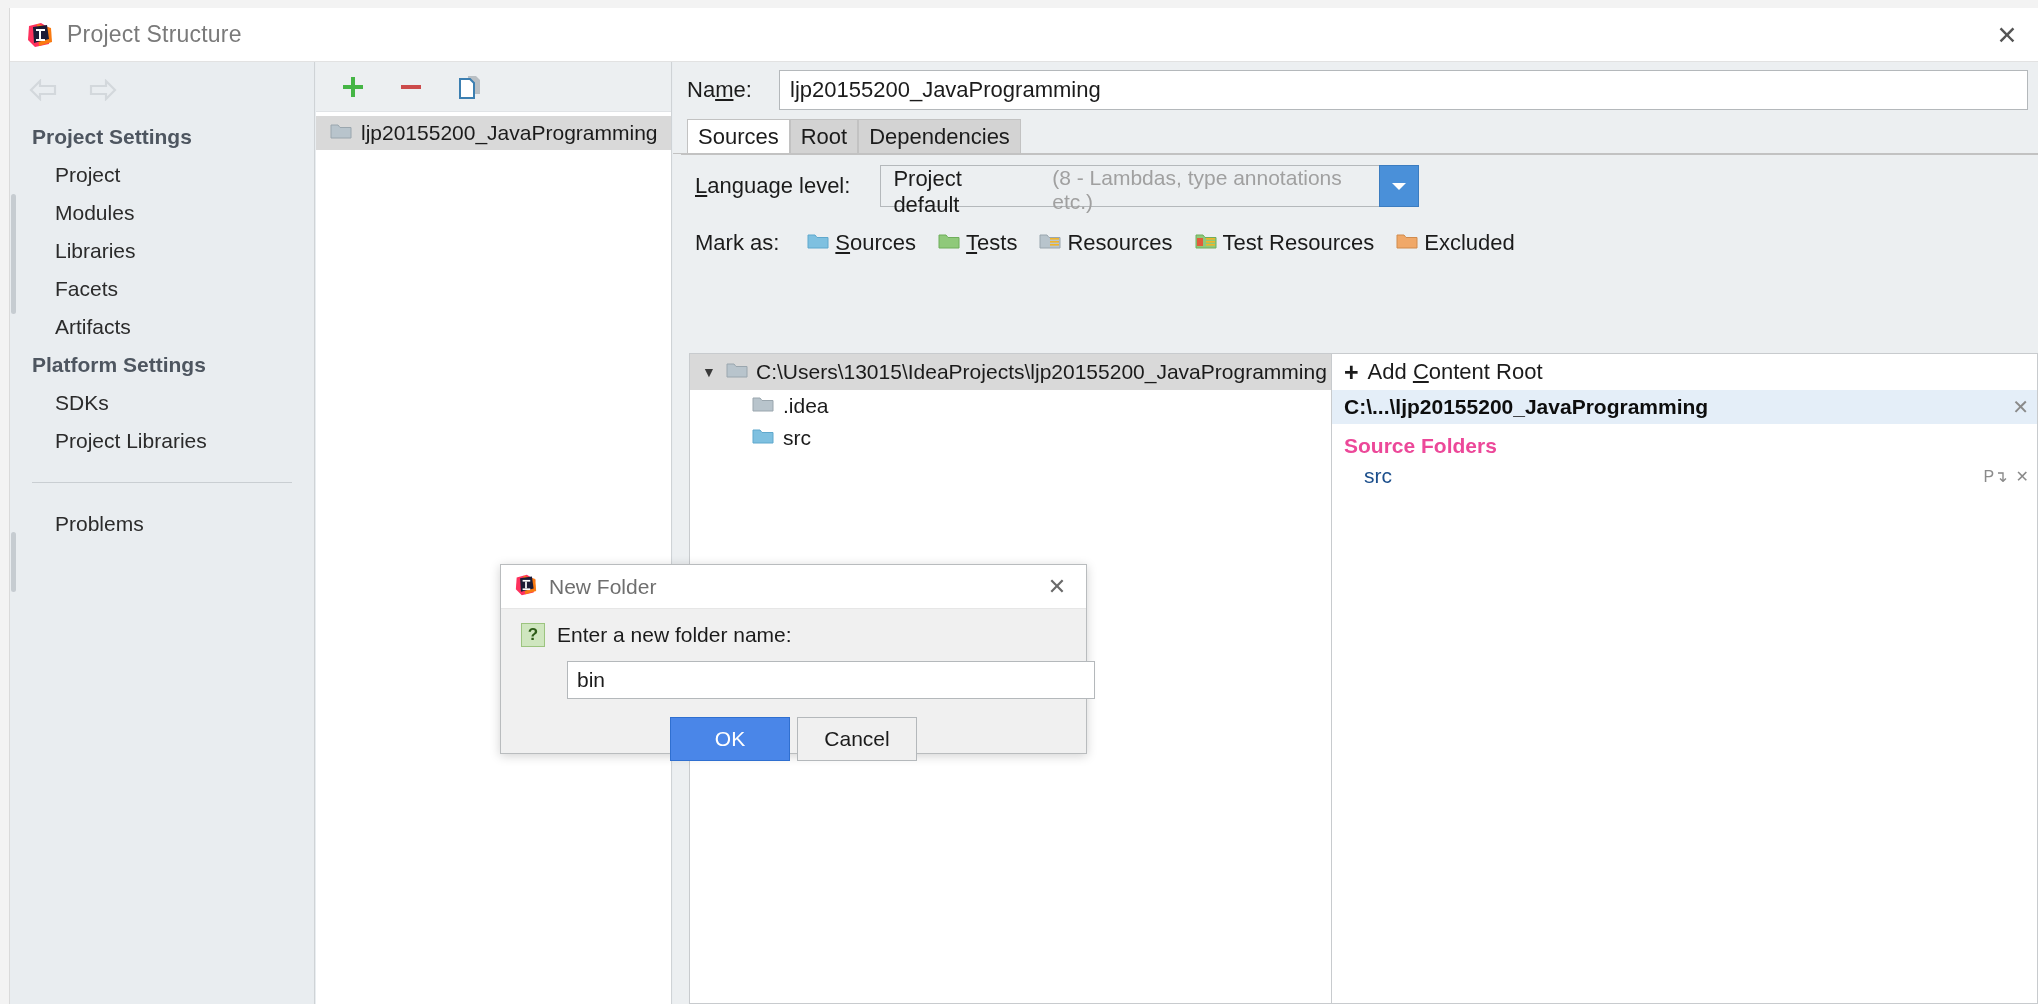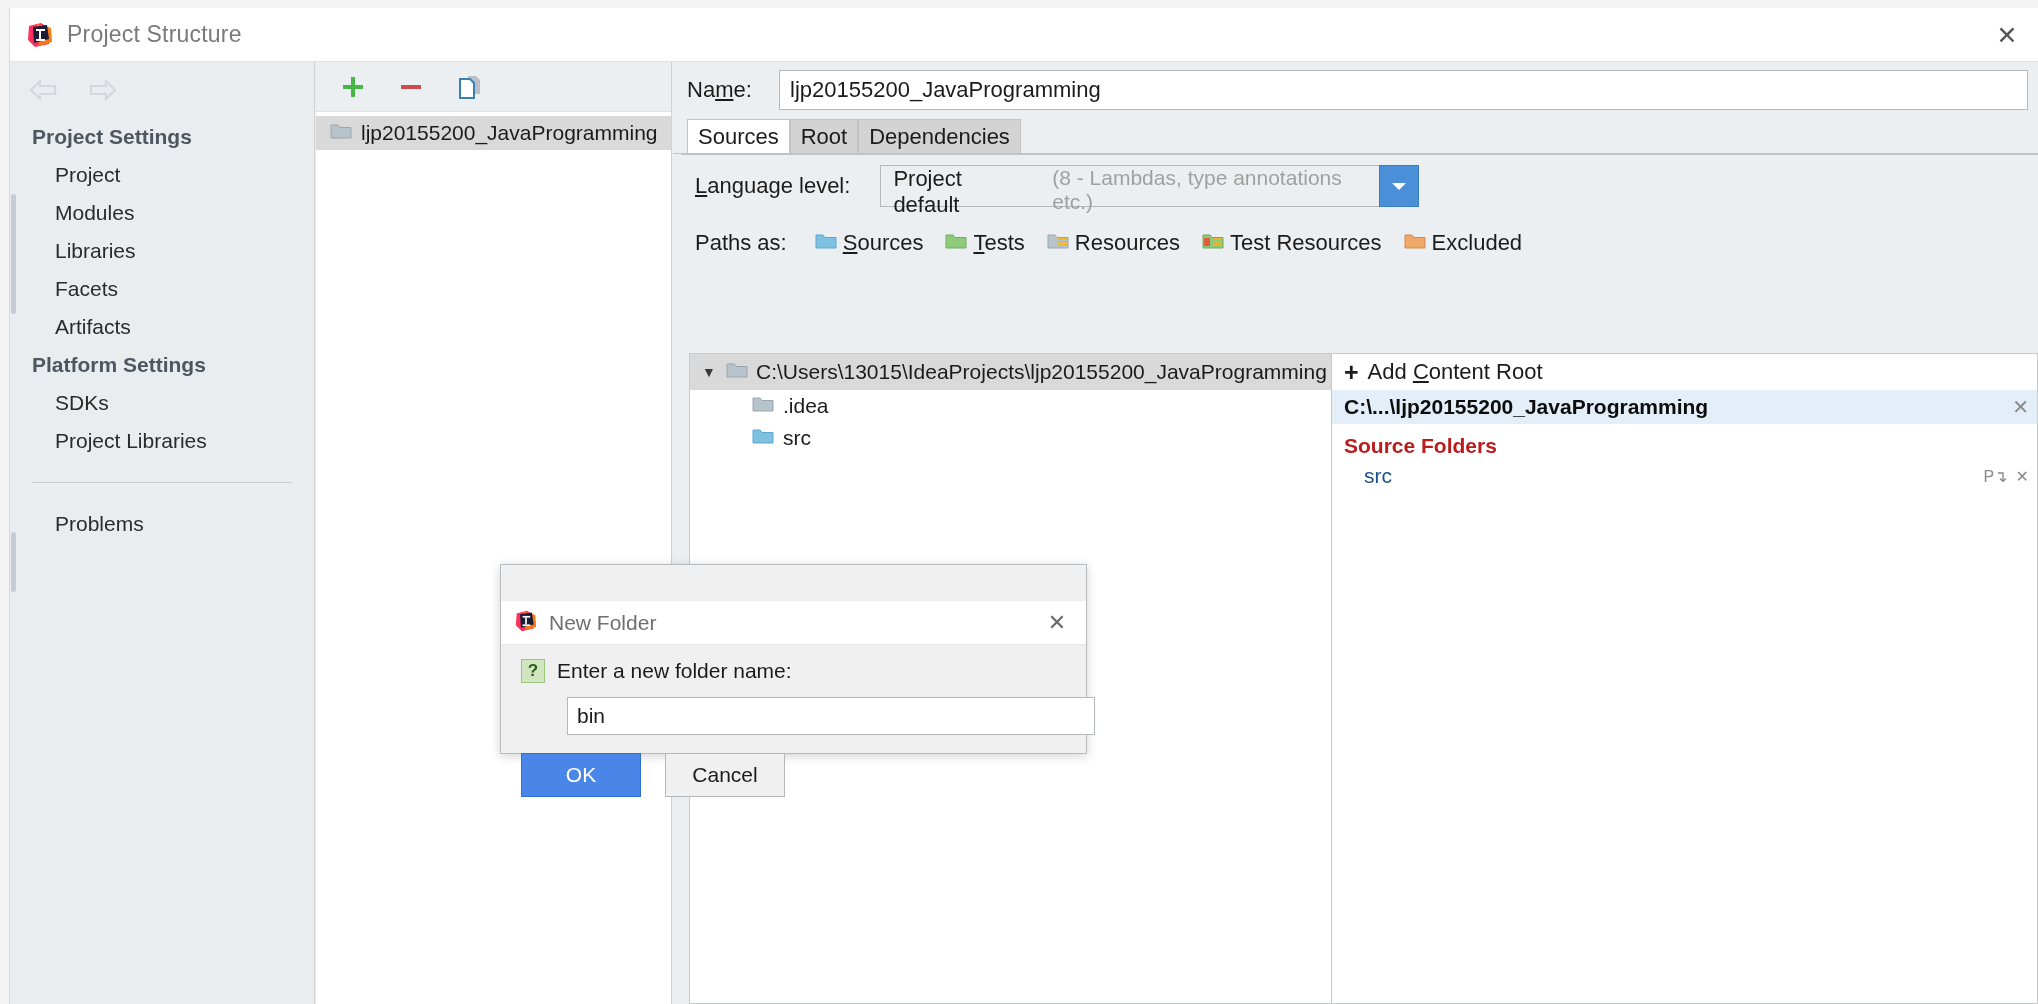--- a/index.html
+++ b/index.html
@@ -199,40 +199,40 @@
   .addroot u { text-decoration: underline; }
 
   .rootpath {
     height: 34px; background: #e4eef8; display: flex; align-items: center;
     justify-content: space-between; padding: 0 8px 0 12px;
   }
   .rootpath .label { font-size: 21px; font-weight: bold; color: #0d0d0d; }
   .xmark { color: #8a8a8a; font-size: 20px; }
 
   .srcfolders {
-    padding: 10px 16px 0 12px; font-size: 21px; font-weight: bold; color: #b91c1c;
+    padding: 10px 16px 0 12px; font-size: 21px; font-weight: bold; color: #ec4899;
   }
   .srcitem {
     display: flex; align-items: center; justify-content: space-between;
     padding: 6px 8px 6px 32px;
   }
   .srcitem .label { font-size: 21px; color: #1c4f8c; }
   .srcicons { display: flex; align-items: center; gap: 8px; color:#8a8a8a; font-size: 16px;}
 
   
   .modal {
     position: absolute; left: 500px; top: 564px; width: 587px; height: 190px;
     background: #f0f0f0;
     border: 1px solid #b9bcbe;
     box-shadow: 0 2px 10px rgba(0,0,0,.18);
     z-index: 50;
   }
   .modal-title {
     height: 44px; background: #ffffff; border-bottom: 1px solid #e6e6e6;
-    display: flex; align-items: center; padding-left: 14px; position: relative; margin-top: 36px;
+    display: flex; align-items: center; padding-left: 14px; position: relative;
   }
   .modal-title .t { font-size: 21px; color: #6f6f6f; margin-left: 12px; }
   .modal-close {
     position: absolute; right: 12px; top: 0; height: 44px; width: 34px;
     display: flex; align-items: center; justify-content: center;
     color: #6a6a6a; font-size: 22px; font-weight: 300; cursor: default;
   }
   .modal-body { padding: 14px 20px 0 20px; }
   .modal-prompt { display: flex; align-items: center; gap: 12px; }
   .qicon {
@@ -241,21 +241,21 @@
     display: flex; align-items: center; justify-content: center;
   }
   .modal-prompt .txt { font-size: 21px; color: #1b1b1b; }
   .modal-input {
     margin-top: 14px; margin-left: 46px; width: 528px; height: 38px;
     border: 1px solid #b4b8bb; background: #ffffff;
     font-size: 21px; color: #1b1b1b; padding: 0 9px;
     font-family: "Liberation Sans", sans-serif; outline: none;
   }
   .modal-buttons {
-    margin-top: 18px; display: flex; gap: 24px;
+    margin-top: 18px; display: flex; justify-content: center; gap: 7px;
   }
   .btn {
     min-width: 120px; height: 44px; font-size: 21px;
     border: 1px solid #b4b8bb; background: #f0f0f0; color: #1b1b1b;
     font-family: "Liberation Sans", sans-serif; cursor: default;
   }
   .btn.primary { background: #4a86e8; border-color: #2f6fd0; color: #ffffff; }
 
   
   .folder { flex: none; }
@@ -373,21 +373,21 @@
             <span class="hint">(8 - Lambdas, type annotations etc.)</span>
           </div>
           <div class="combo-arrow">
             <svg width="16" height="10" viewBox="0 0 16 10">
               <path d="M1 2 L8 9 L15 2 Z" fill="#ffffff"></path>
             </svg>
           </div>
         </div>
 
         <div class="markrow">
-          <div class="marklabel">Paths as:</div>
+          <div class="marklabel">Mark as:</div>
 
           <div class="markitem">
             <span>
               <svg width="22" height="18" viewBox="0 0 22 18">
                 <path d="M1 3 H8 L10 5.5 H21 V16 H1 Z" fill="#7ec0e0" stroke="#5fa8cd" stroke-width="1"></path>
               </svg>
             </span>
             <span><u>S</u>ources</span>
           </div>
 

